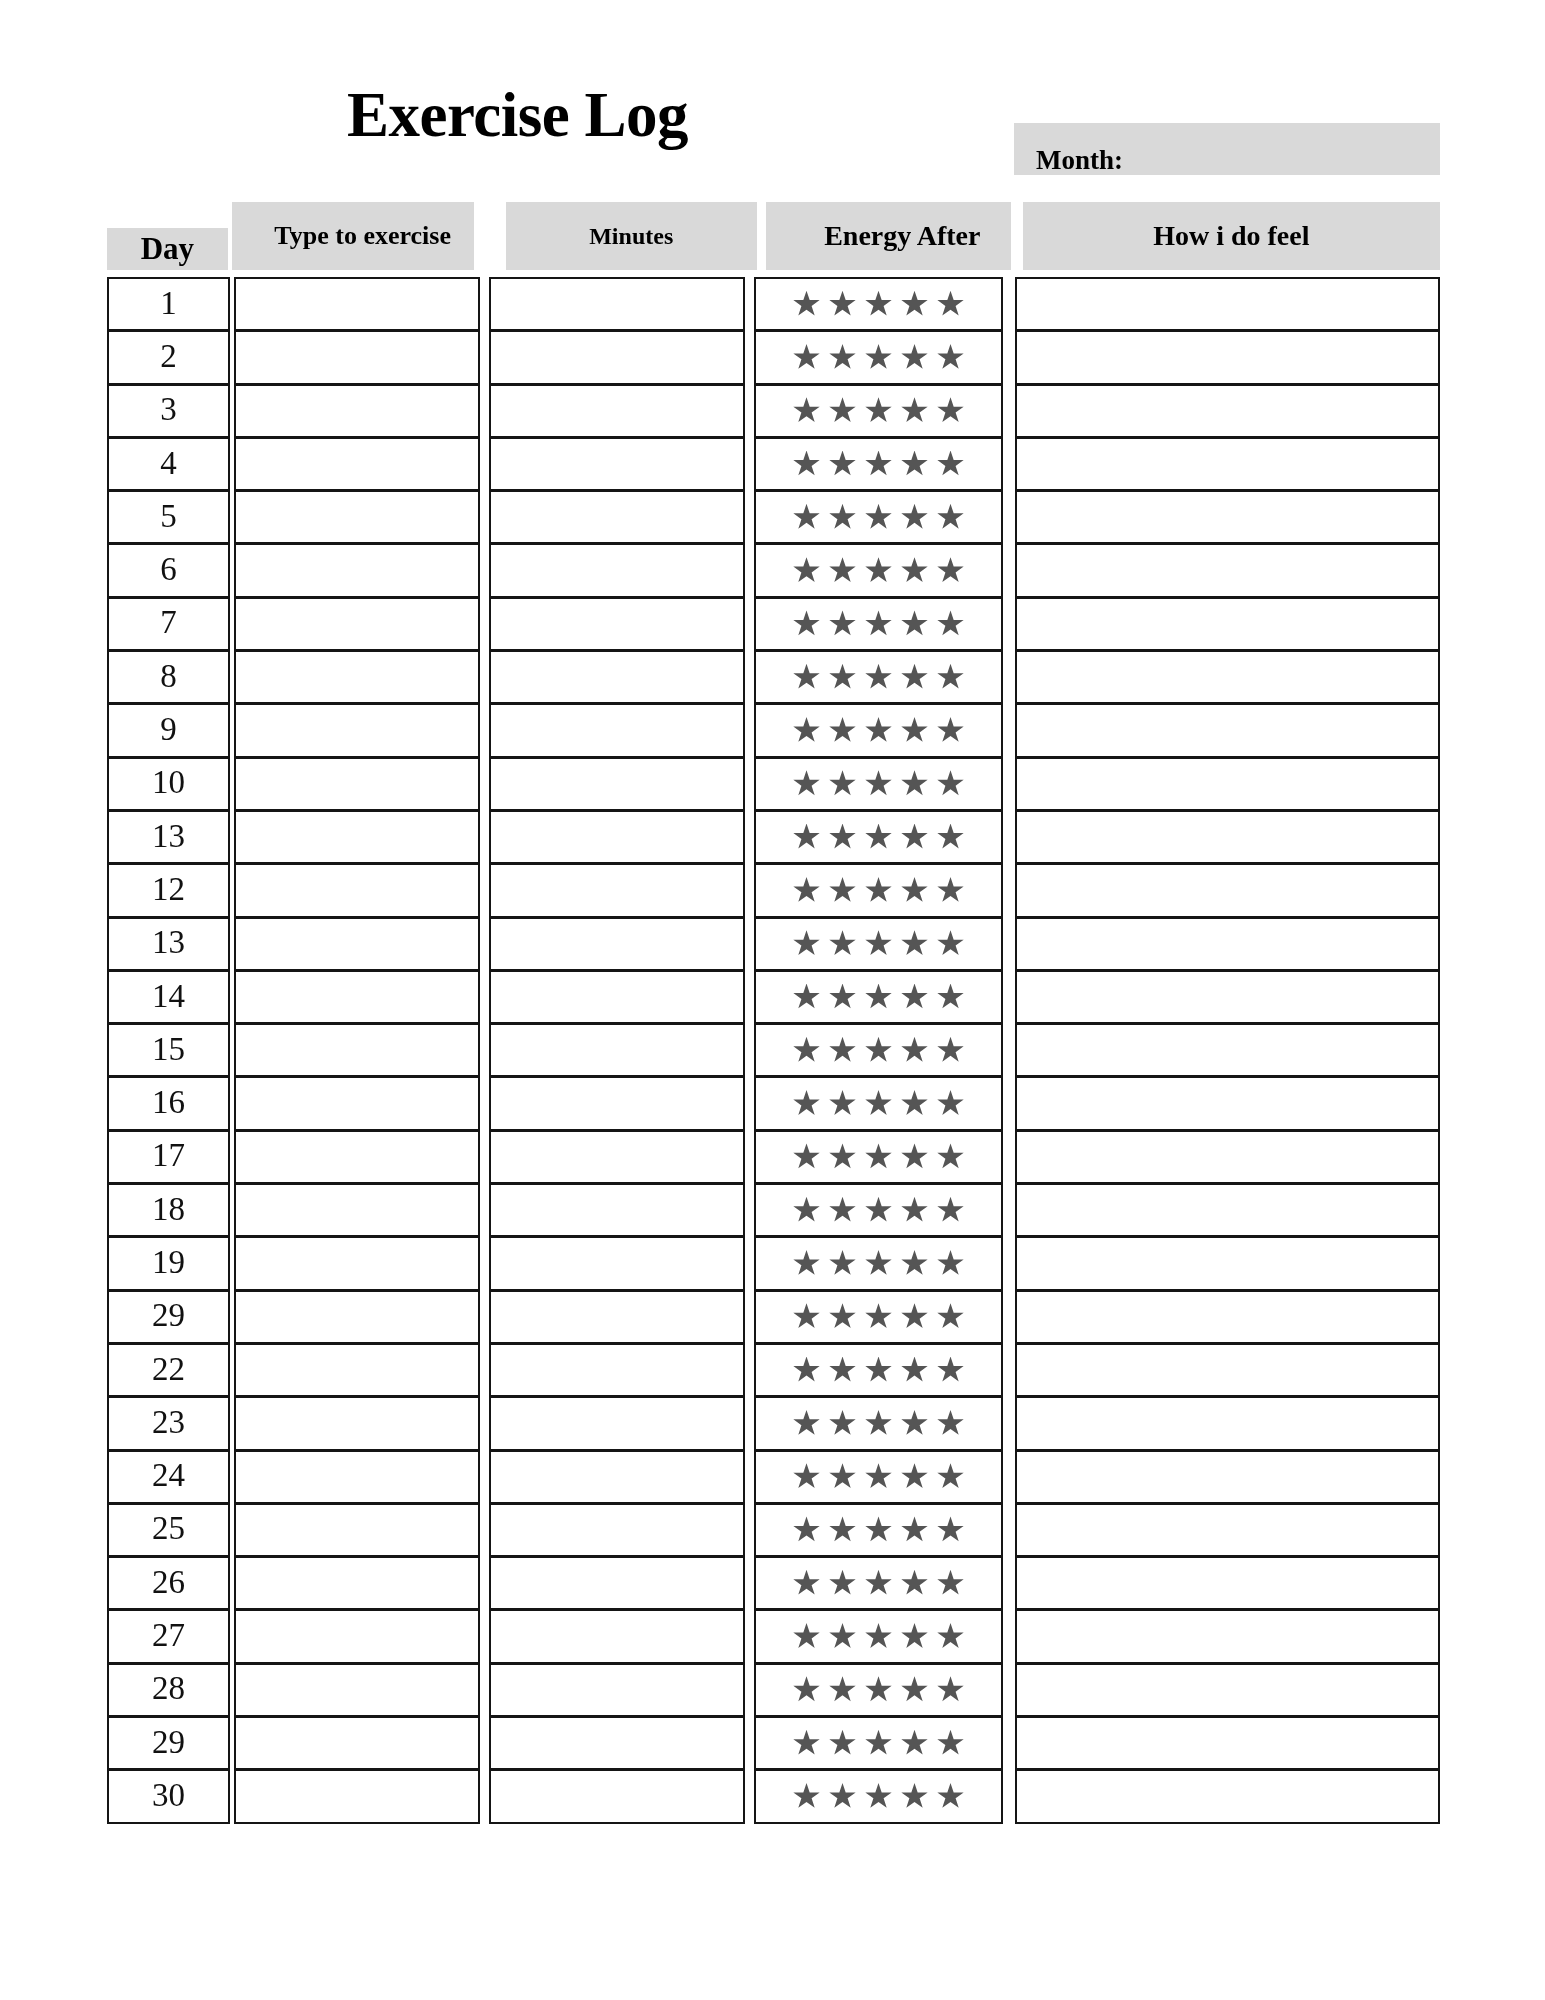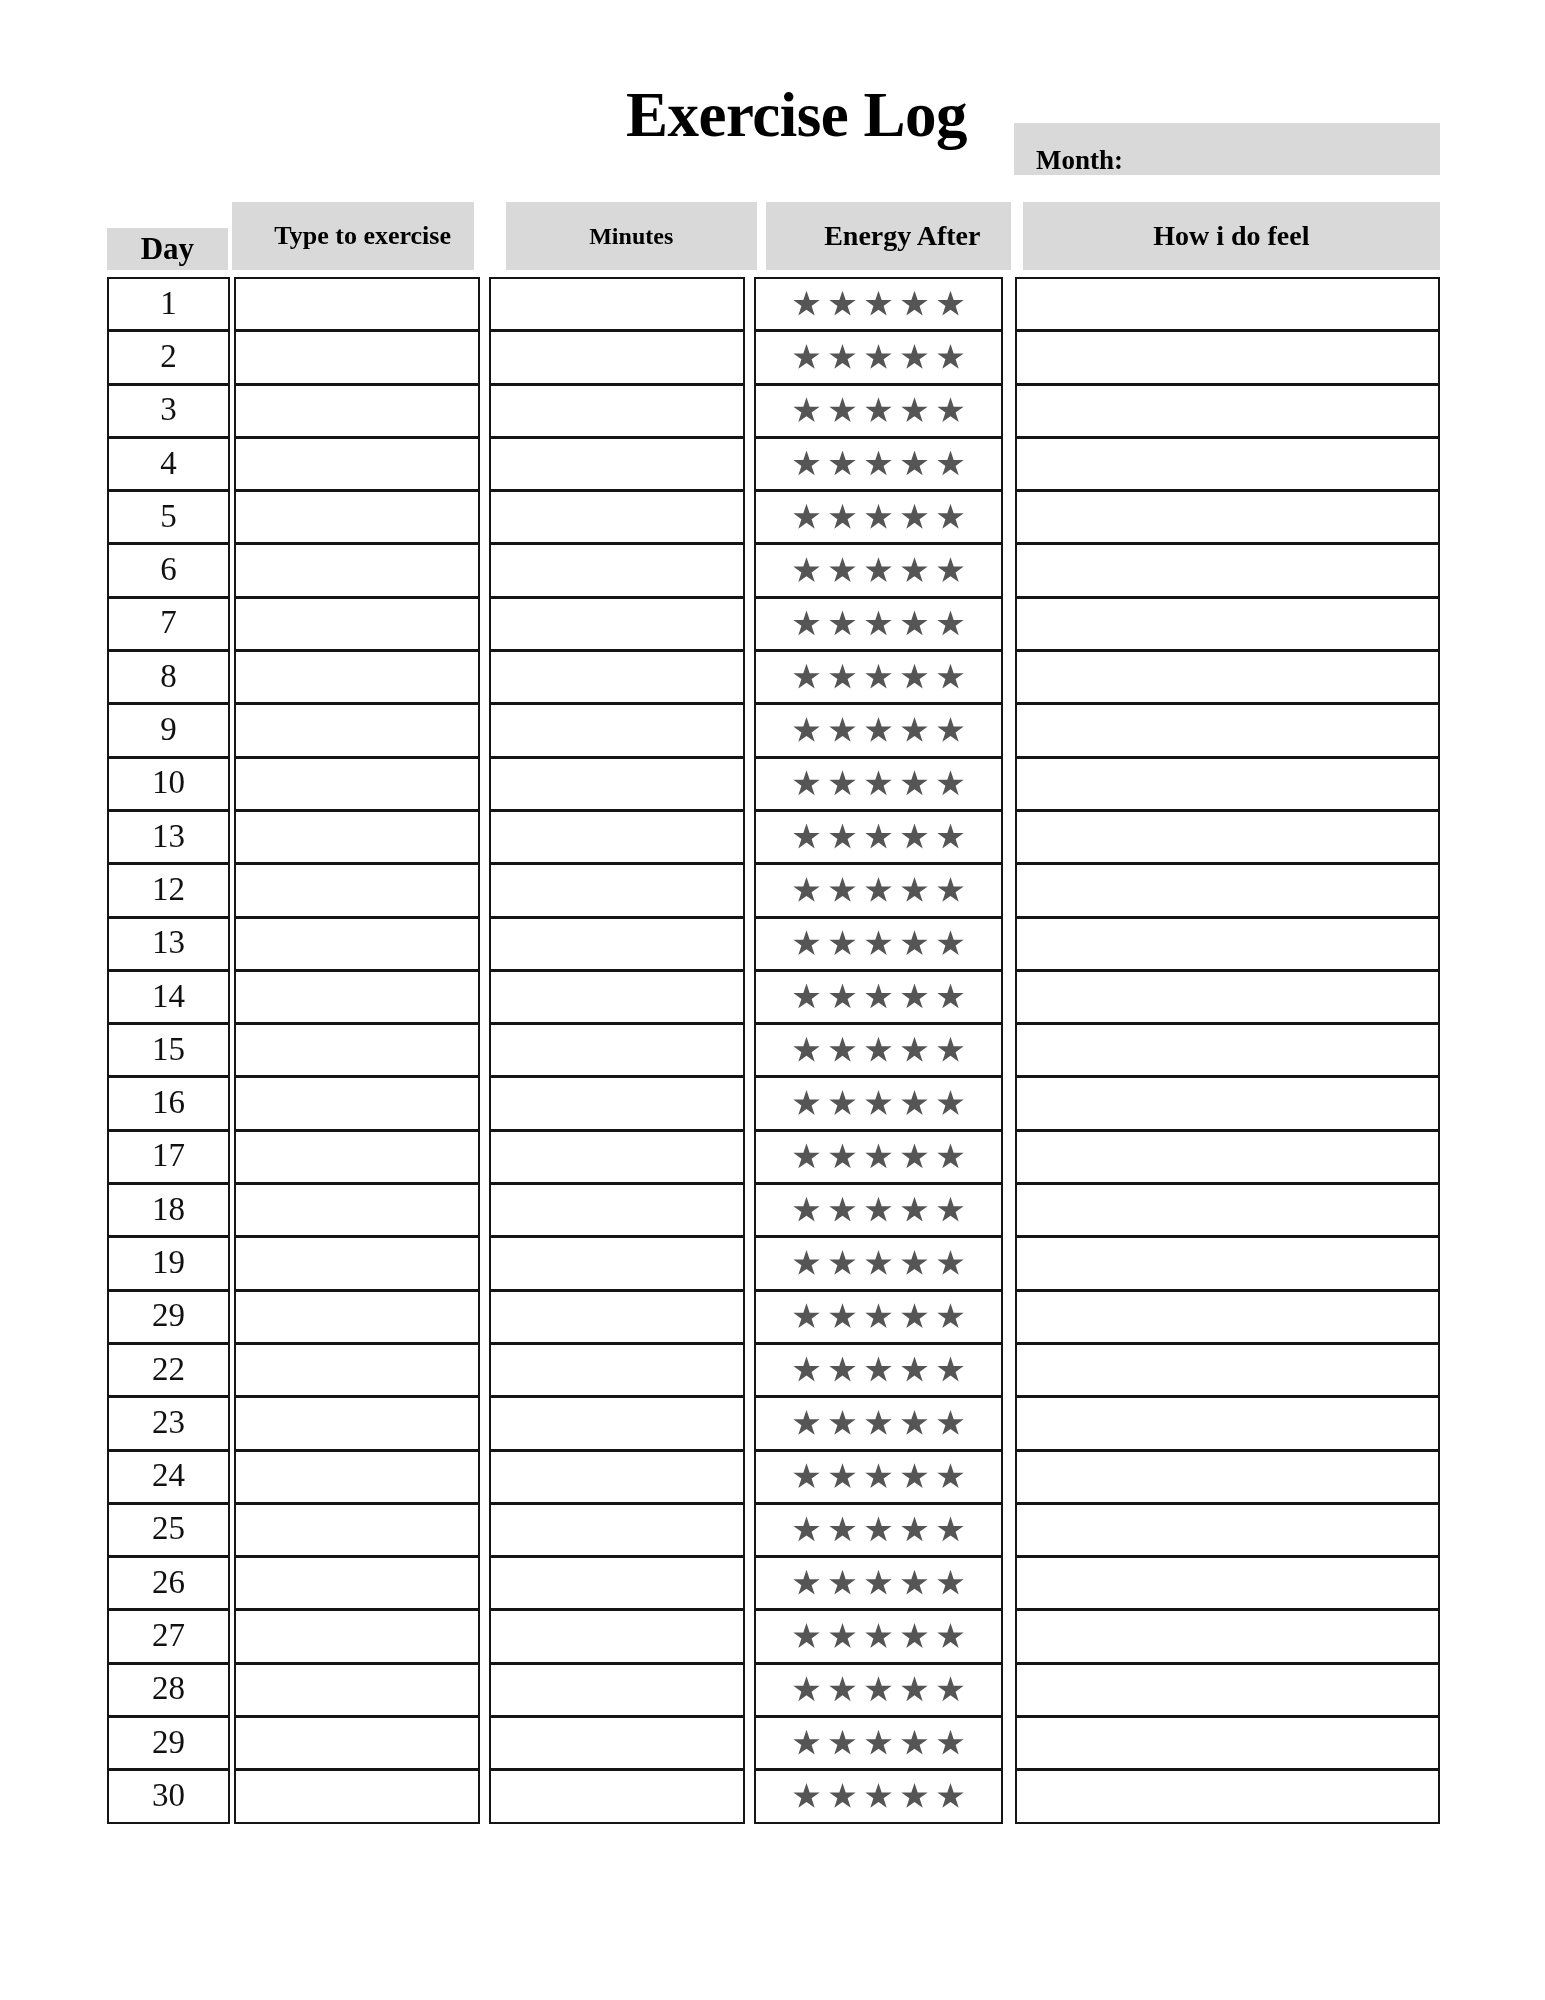--- a/index.html
+++ b/index.html
@@ -31,21 +31,21 @@
     top: 78px;
     width: 1333px;
     height: 104px;
   }
 
   .doc-title {
     position: absolute;
     left: 240px;
     top: 0px;
     width: 620px;
-    text-align: right;
+    text-align: left;
     font-family: "Liberation Serif", "DejaVu Serif", serif;
     font-weight: bold;
     font-size: 63px;
     line-height: 74px;
     letter-spacing: -0.5px;
     color: #000000;
     white-space: nowrap;
   }
 
   .month-box {

